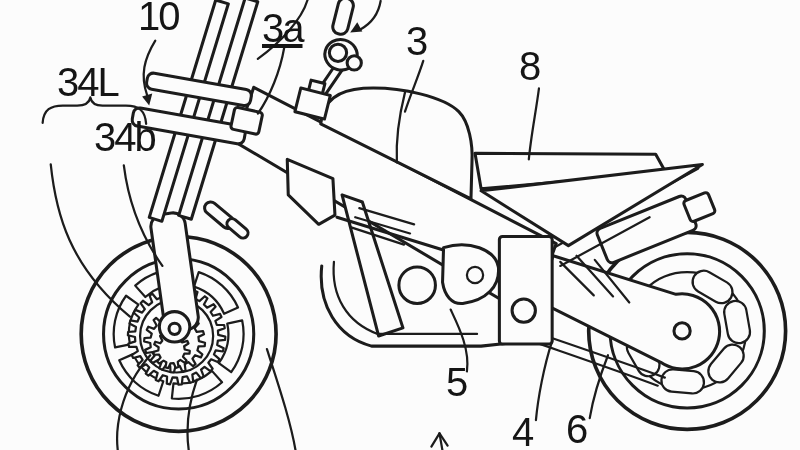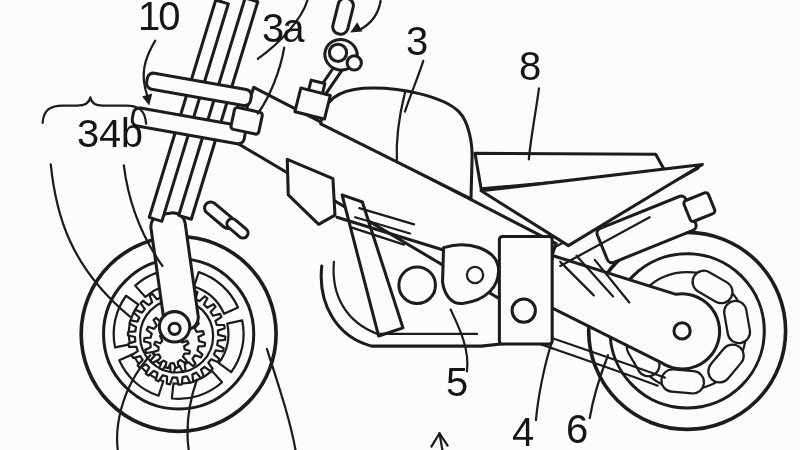--- a/index.html
+++ b/index.html
@@ -8,26 +8,26 @@
        font-family:"Liberation Sans", sans-serif;padding-left:12px;}
   svg{position:absolute;inset:0;display:block;}
   .s{stroke:var(--line);stroke-width:3;fill:none;stroke-linecap:round;stroke-linejoin:round;}
   .sw{stroke:var(--line);stroke-width:3;fill:var(--bg);stroke-linecap:round;stroke-linejoin:round;}
   .thin{stroke-width:2.2;}
   .thick{stroke-width:3.6;}
   .blk{fill:var(--line);stroke:none;}
   .label{position:absolute;color:#151515;font-size:40px;font-weight:500;
          letter-spacing:-2px;line-height:1;white-space:nowrap;user-select:none;}
   .l10 {left:138px;top:-4px;}
-  .l3a {left:262px;top:8px;}
+  .l3a {left:262px;top:8px;text-decoration:underline;}
   .l3  {left:406px;top:21px;}
   .l8  {left:519px;top:46px;}
   .l34L{left:57px;top:62px;}
   .l34a{left:28px;top:117px;}
-  .l34b{left:76px;top:117px;font-family:Liberation Mono, monospace;}
+  .l34b{left:94px;top:117px;}
   .l5  {left:446px;top:362px;}
   .l4  {left:512px;top:412px;}
   .l6  {left:566px;top:409px;}
 </style>
 </head>
 <body>
 
 <div id="fig">
 
 <svg viewBox="0 0 800 450">
@@ -194,18 +194,19 @@
     <path class="s thin" d="M 187 450 C 182 424 185 400 194 374"></path>
     <path class="s thin" d="M 292 449 C 288 420 274 378 263 344"></path>
     <path class="s thin" d="M 42 121 C 43 108 50 104 62 104 L 76 104 C 85 104 88 101 89 96 C 90 101 93 104 101 104 L 124 104 C 137 104 143 109 144 122"></path>
   </g>
 </svg>
 
 <div class="label l10">10</div>
 <div class="label l3a">3a</div>
 <div class="label l3">3</div>
 <div class="label l8">8</div>
+<div class="label l34L">34L</div>
 <div class="label l34b">34b</div>
 <div class="label l5">5</div>
 <div class="label l4">4</div>
 <div class="label l6">6</div>
 
 </div>
 
 </body></html>

